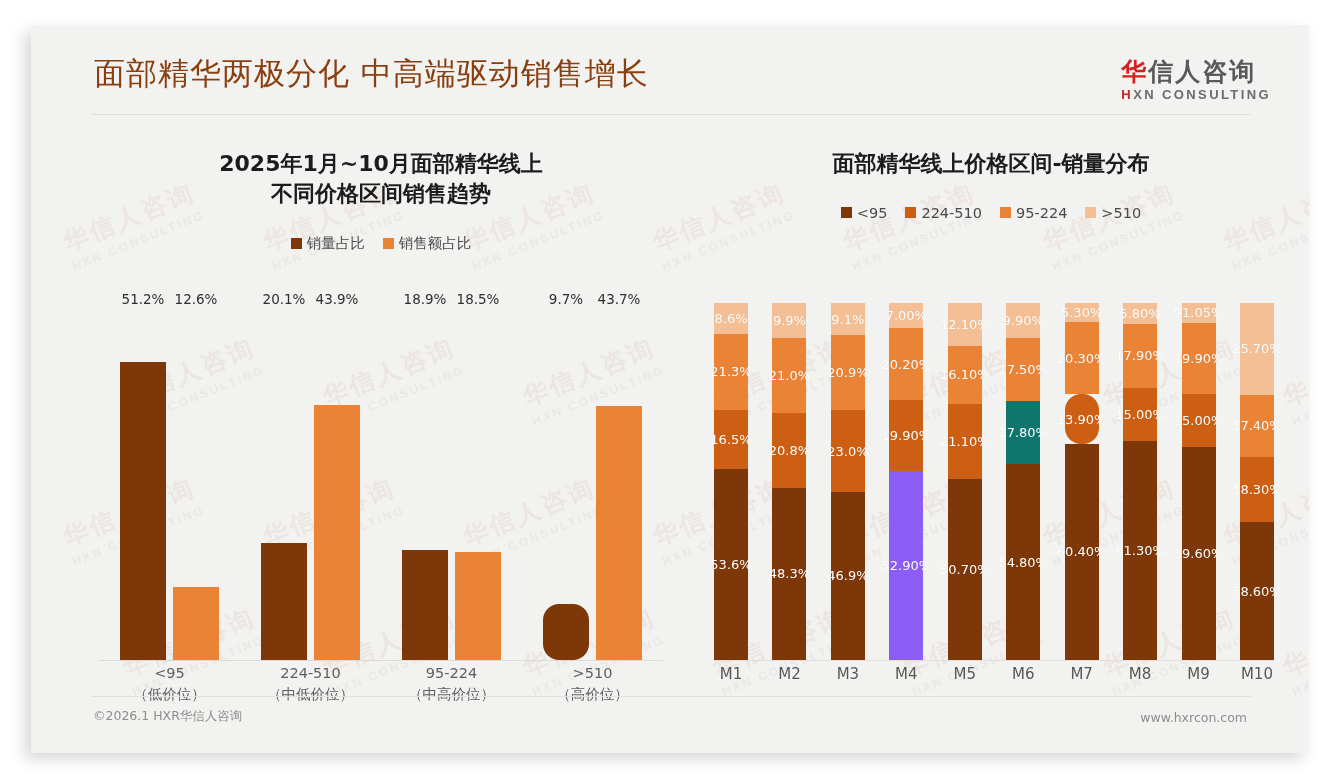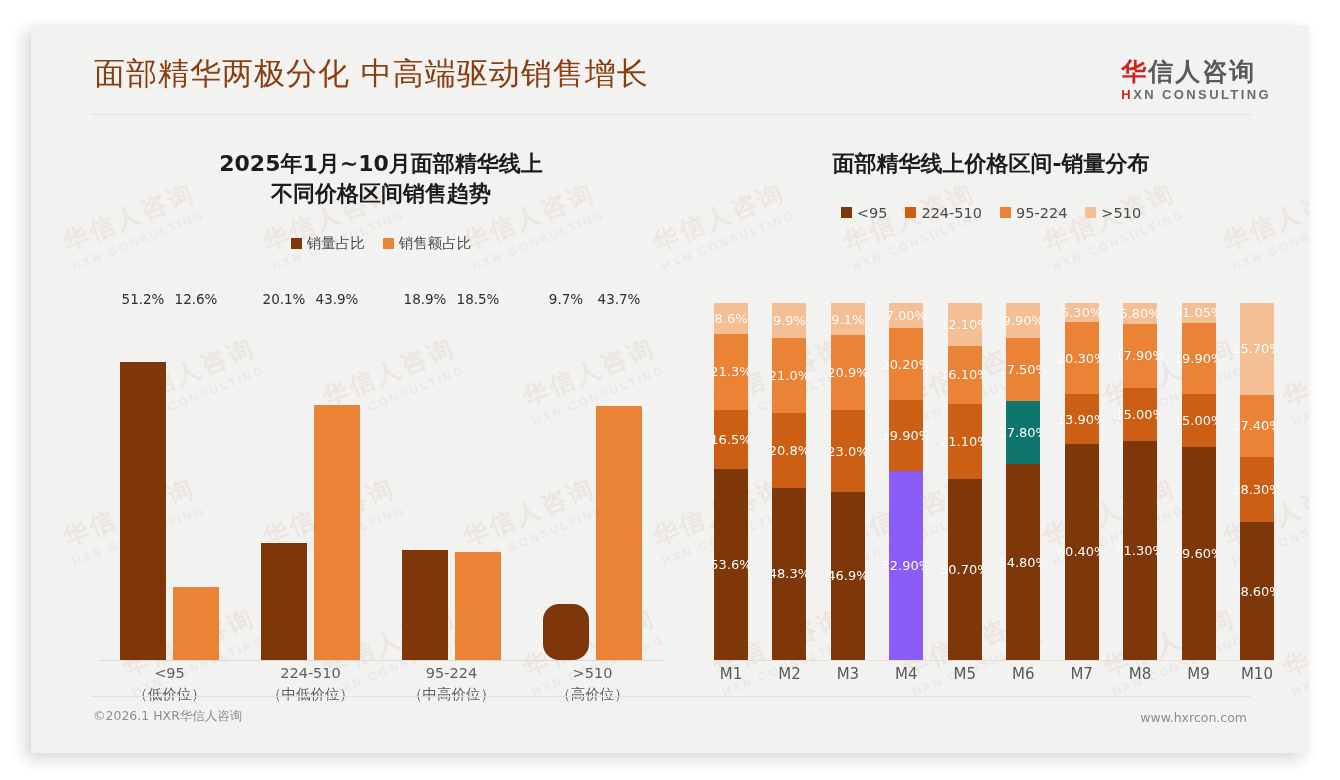--- a/index.html
+++ b/index.html
@@ -478,21 +478,21 @@
               <span class="seg-label">54.80%</span>
             </div>
           </div>
           <div class="sbar">
             <div class="seg" style="height: 5.3%; background: rgb(244, 191, 148);">
               <span class="seg-label">5.30%</span>
             </div>
             <div class="seg" style="height: 20.3%; background: rgb(234, 131, 53);">
               <span class="seg-label">20.30%</span>
             </div>
-            <div class="seg" style="height: 13.9%; background: rgb(204, 95, 19);">
+            <div class="seg" style="height: 13.9%; background: rgb(204, 95, 19); border-radius: 16px;">
               <span class="seg-label">13.90%</span>
             </div>
             <div class="seg" style="height: 60.4%; background: rgb(125, 55, 8);">
               <span class="seg-label">60.40%</span>
             </div>
           </div>
           <div class="sbar">
             <div class="seg" style="height: 5.8%; background: rgb(244, 191, 148);">
               <span class="seg-label">5.80%</span>
             </div>

